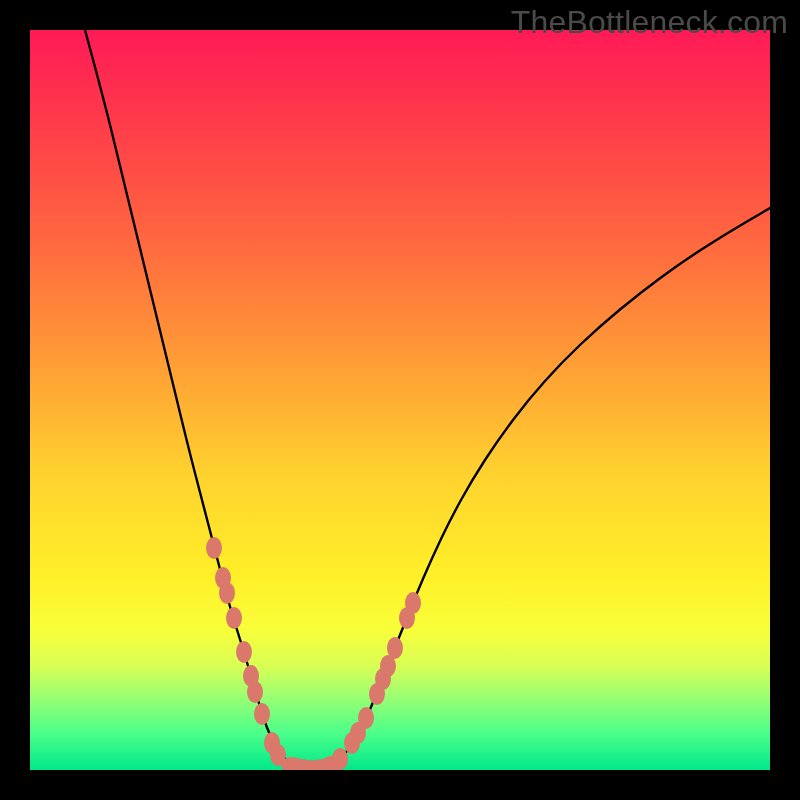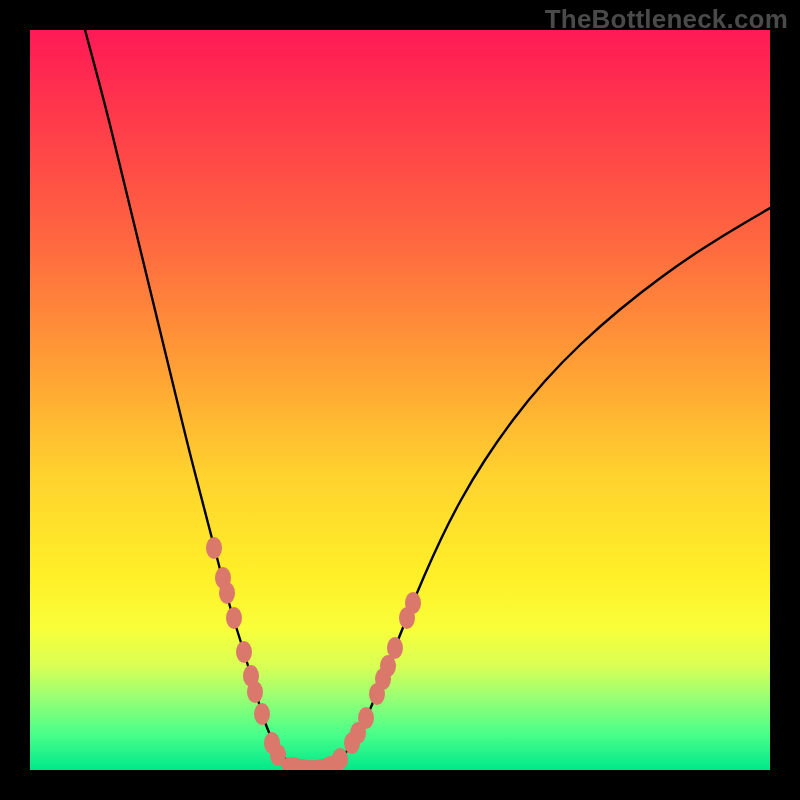--- a/index.html
+++ b/index.html
@@ -29,22 +29,22 @@
       #9cff72 90%,
       #4cff8a 95%,
       #00e88a 100%
     );
   }
   .watermark {
     position: absolute;
     top: 4px;
     right: 12px;
     color: #4a4a4a;
-    font-size: 26px;
-    font-weight: 700;
+    font-size: 32px;
+    font-weight: 400;
     letter-spacing: 0.2px;
     z-index: 5;
   }
   svg.curve {
     position: absolute;
     left: 0;
     top: 0;
     width: 740px;
     height: 740px;
     z-index: 2;

